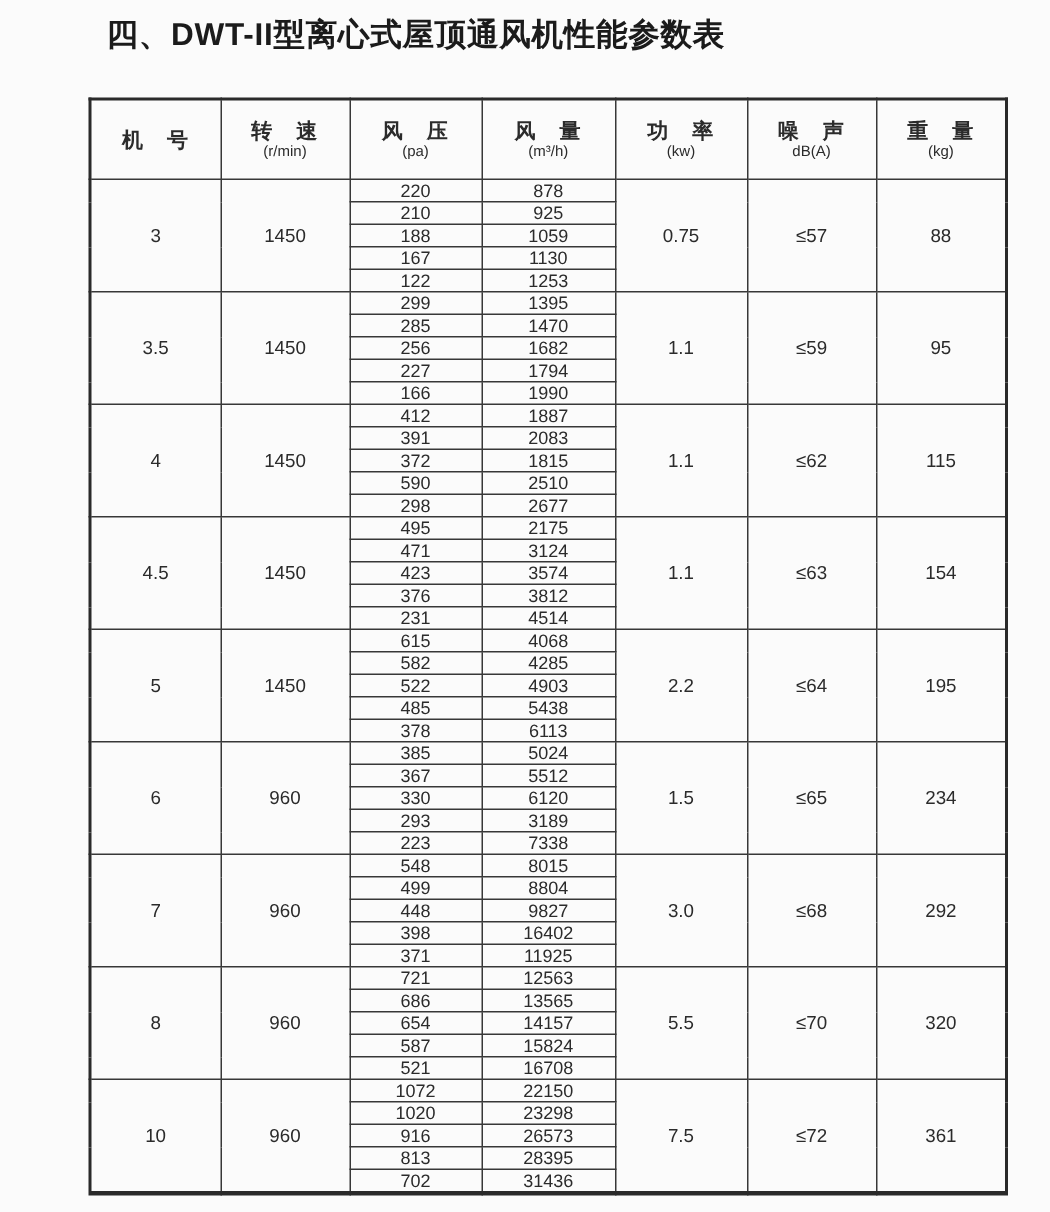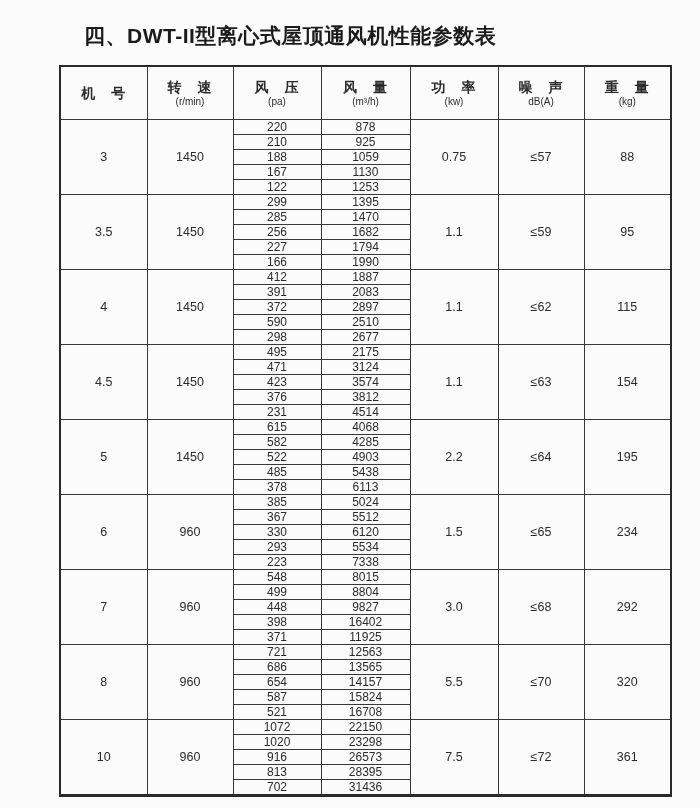--- a/index.html
+++ b/index.html
@@ -9,21 +9,21 @@
     position: relative;
     background: #fbfbfb;
     font-family: "Liberation Sans", "DejaVu Sans", sans-serif;
     color: #222;
     overflow: hidden;
   }
   .title {
     position: absolute;
     left: 68px;
     top: 6px;
-    margin: 16px;
+    margin: 3px;
     font-size: 21px;
     font-weight: bold;
     color: #1b1b1b;
     letter-spacing: 0.5px;
     white-space: nowrap;
   }
   table.params-table {
     position: absolute;
     left: 59px;
     top: 65px;
@@ -169,21 +169,21 @@
         <td rowspan="5" class="merged">1.1</td>
         <td rowspan="5" class="merged">≤62</td>
         <td rowspan="5" class="merged">115</td>
       </tr>
       <tr>
         <td>391</td>
         <td>2083</td>
       </tr>
       <tr>
         <td>372</td>
-        <td>2897</td>
+        <td>1815</td>
       </tr>
       <tr>
         <td>590</td>
         <td>2510</td>
       </tr>
       <tr>
         <td>298</td>
         <td>2677</td>
       </tr>
       <tr>
@@ -248,21 +248,21 @@
       <tr>
         <td>367</td>
         <td>5512</td>
       </tr>
       <tr>
         <td>330</td>
         <td>6120</td>
       </tr>
       <tr>
         <td>293</td>
-        <td>5534</td>
+        <td>3189</td>
       </tr>
       <tr>
         <td>223</td>
         <td>7338</td>
       </tr>
       <tr>
         <td rowspan="5" class="merged">7</td>
         <td rowspan="5" class="merged">960</td>
         <td>548</td>
         <td>8015</td>

